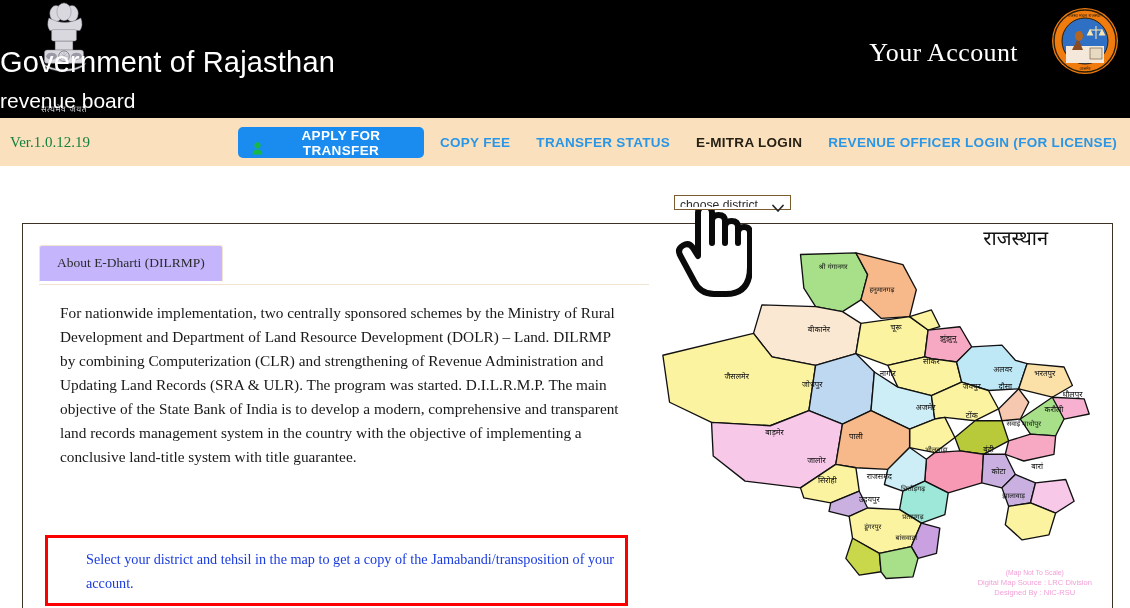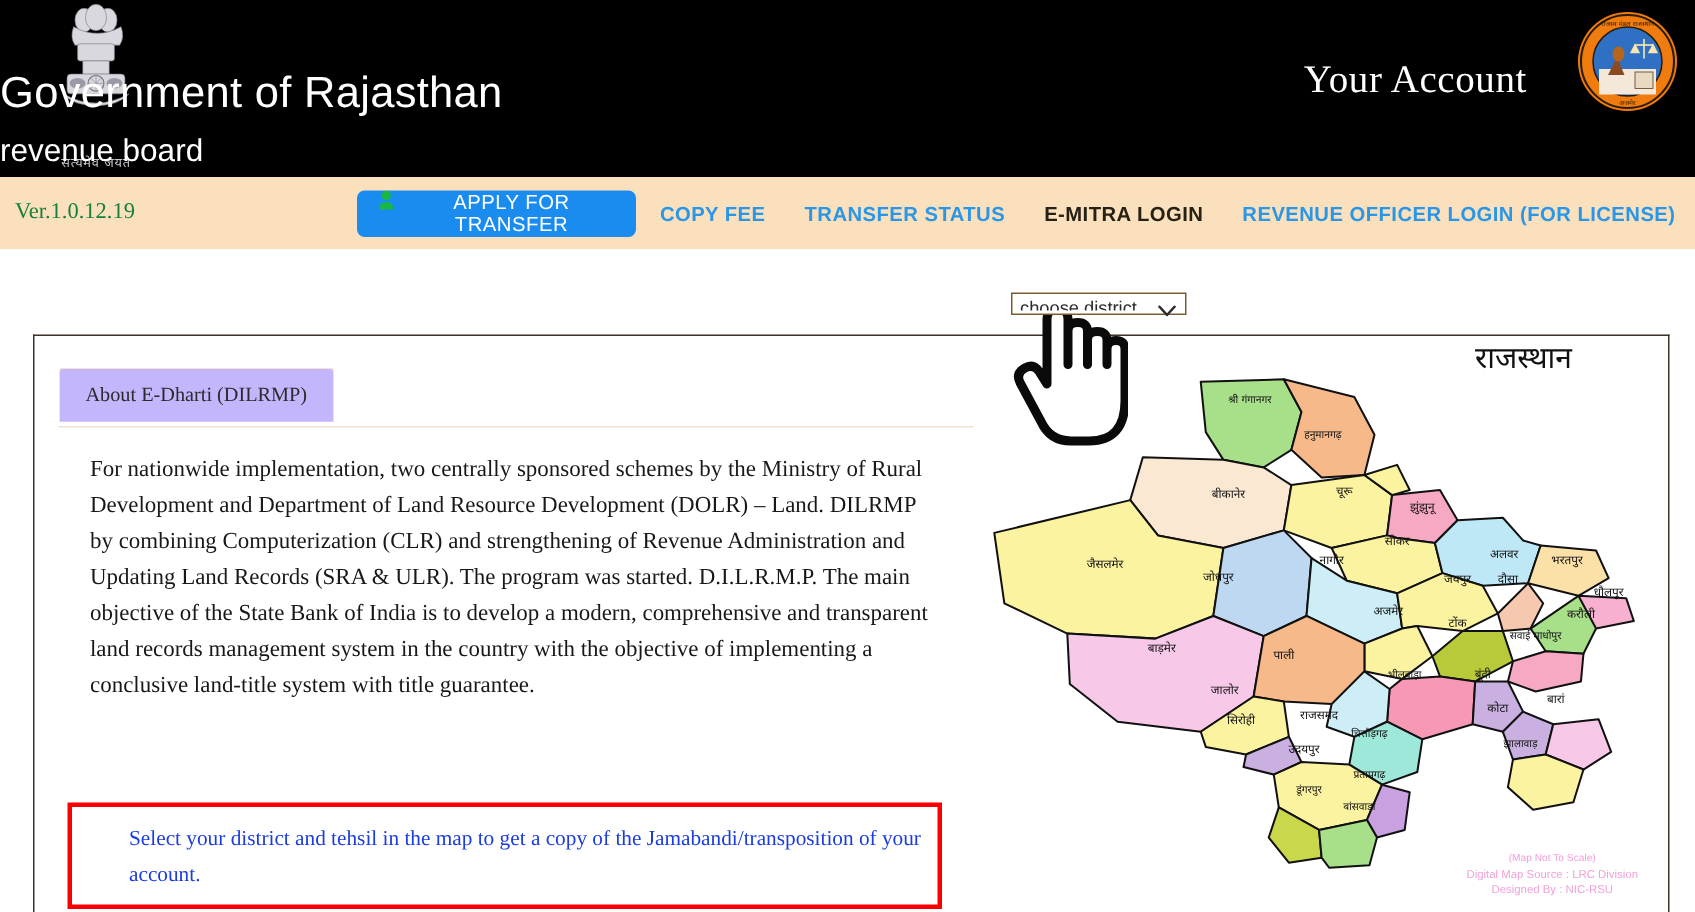--- a/index.html
+++ b/index.html
@@ -66,25 +66,25 @@
     transform: translateY(-50%);
     color: #15803d; font-size: 15px;
     font-family: "Liberation Serif", serif;
   }
   .nav-items {
     position: absolute; left: 238px; top: 0;
     height: 48px; display: flex; align-items: center;
     gap: 0px;
   }
   .btn-apply {
-    display: inline-flex; align-items: flex-start; gap: 9px;
+    display: inline-flex; align-items: flex-end; gap: 9px;
     background: #1a8cf0; color: #ffffff;
     border: none; border-radius: 5px;
     height: 31px; padding: 0 14px;
-    font-size: 13.5px; font-weight: normal;
+    font-size: 13.5px; font-weight: bold;
     letter-spacing: .35px;
     font-family: "Liberation Sans", sans-serif;
     cursor: pointer;
   }
   .btn-apply .person { display: block; }
   .nav-link {
     color: #2a96e8; font-size: 13.5px; font-weight: bold;
     letter-spacing: .3px; text-decoration: none;
     padding: 0 13px; white-space: nowrap;
     font-family: "Liberation Sans", sans-serif;

